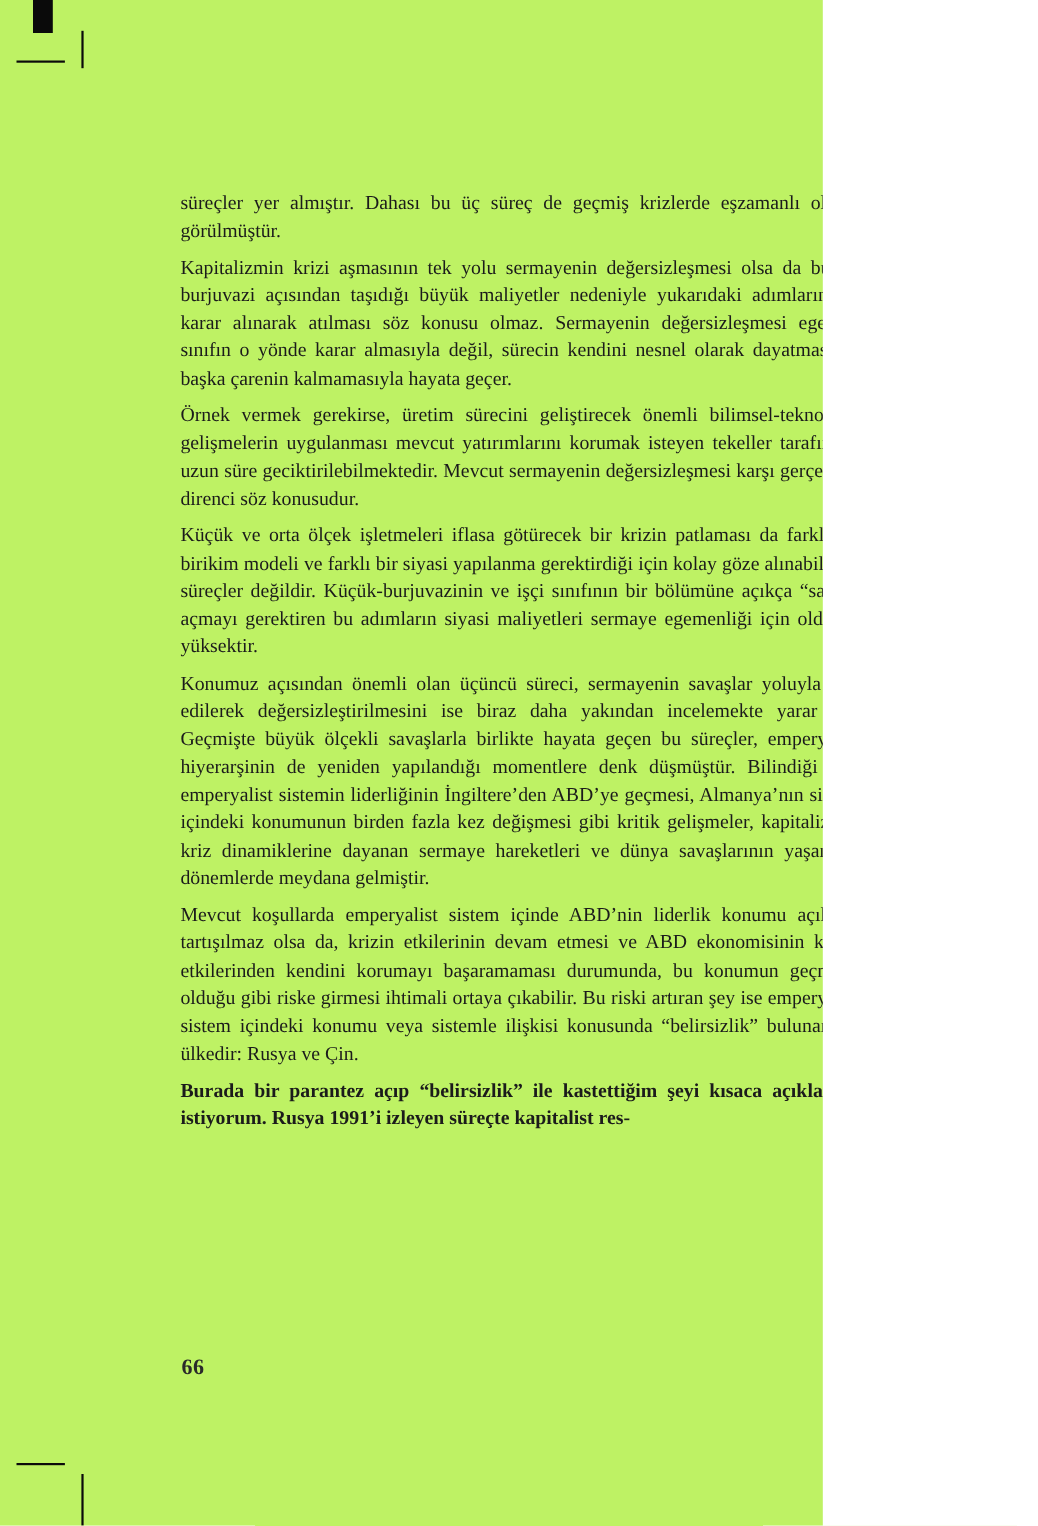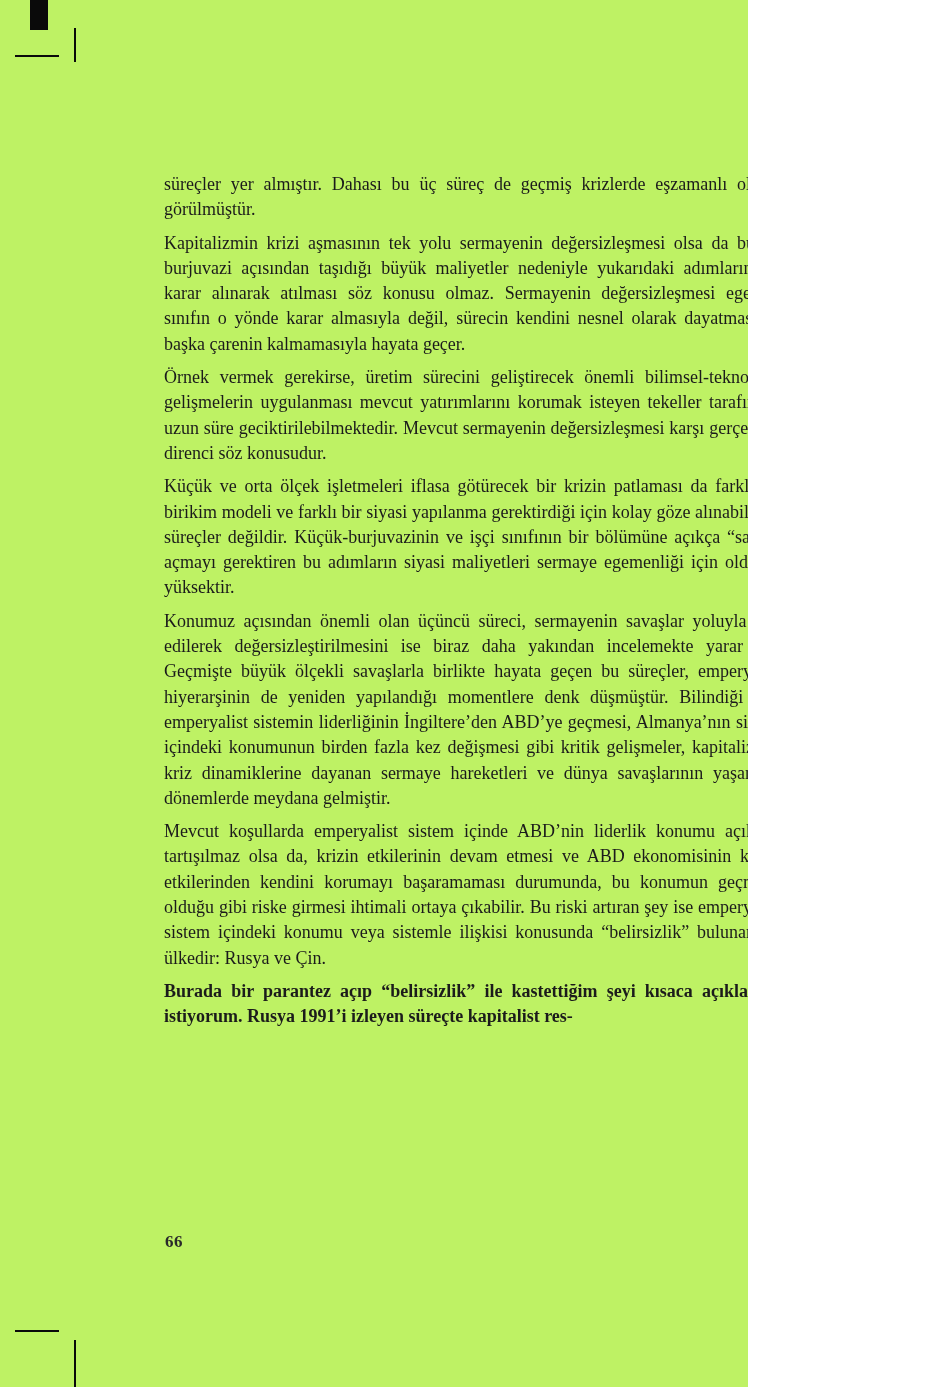--- a/index.html
+++ b/index.html
@@ -51,21 +51,21 @@
   }
   .text-block p:last-child {
     margin-bottom: 0;
     font-weight: bold;
   }
   
   .page-number {
     position: absolute;
     left: 165px;
     top: 1232px;
-    font-size: 17px;
+    font-size: 20px;
     font-weight: 700;
     color: #2a2a2a;
     letter-spacing: 0.5px;
   }
 </style>
 </head>
 <body>
 
 <div class="sheet">
 

